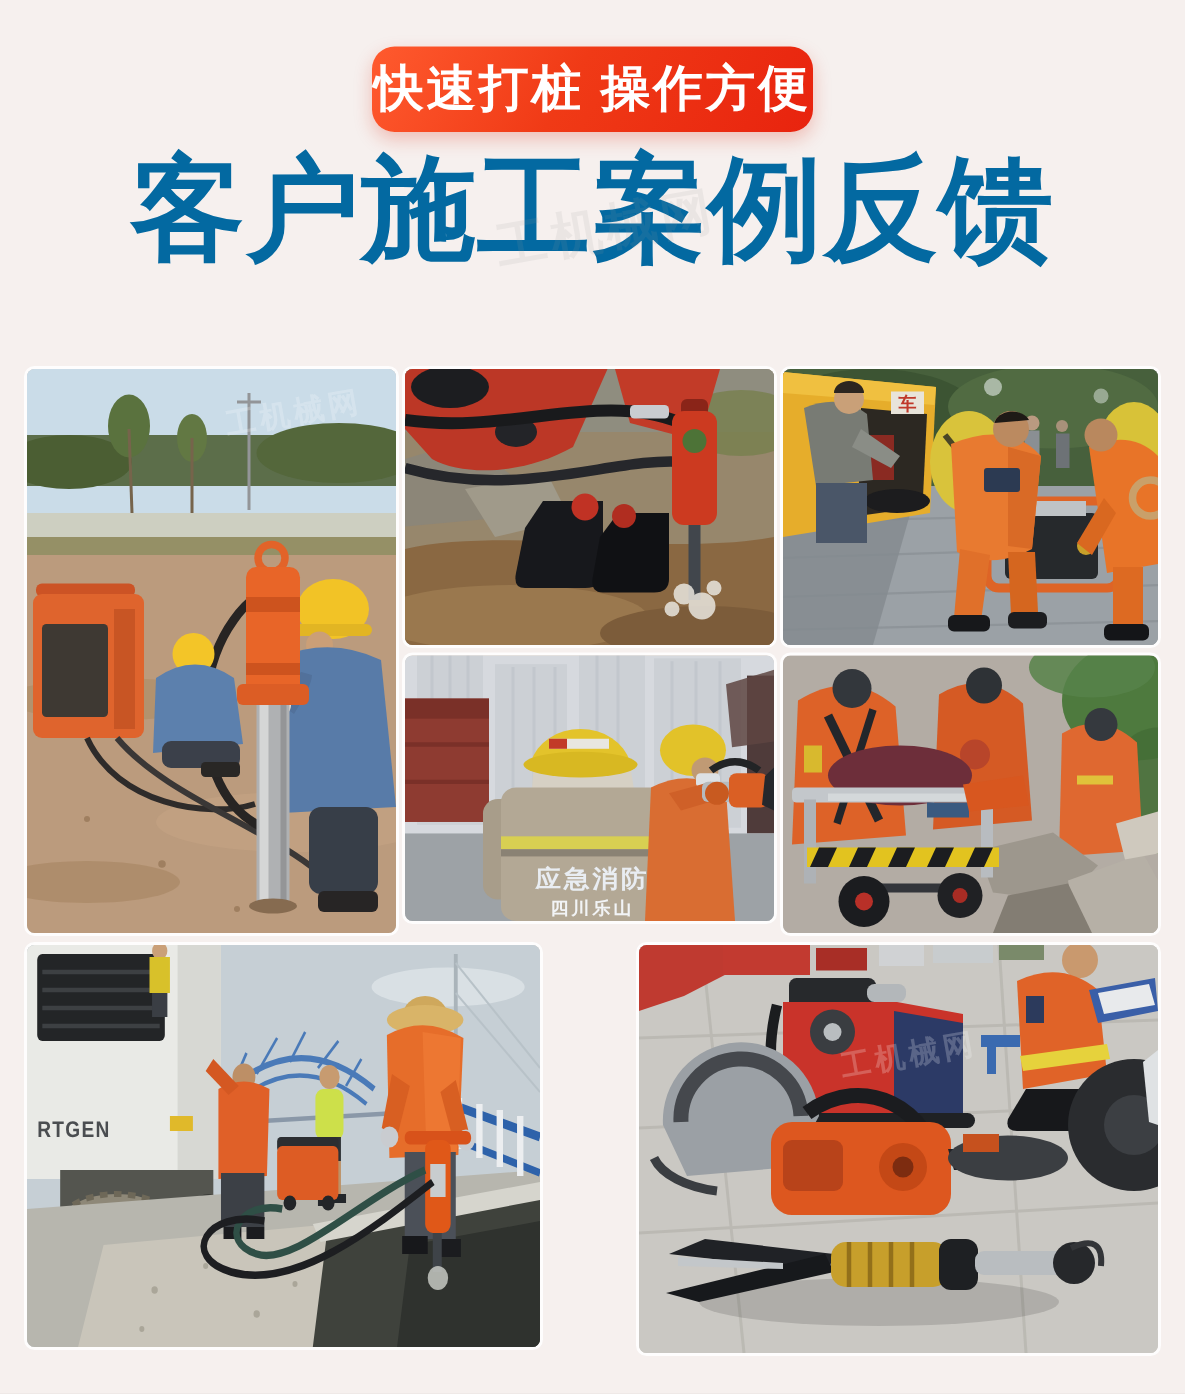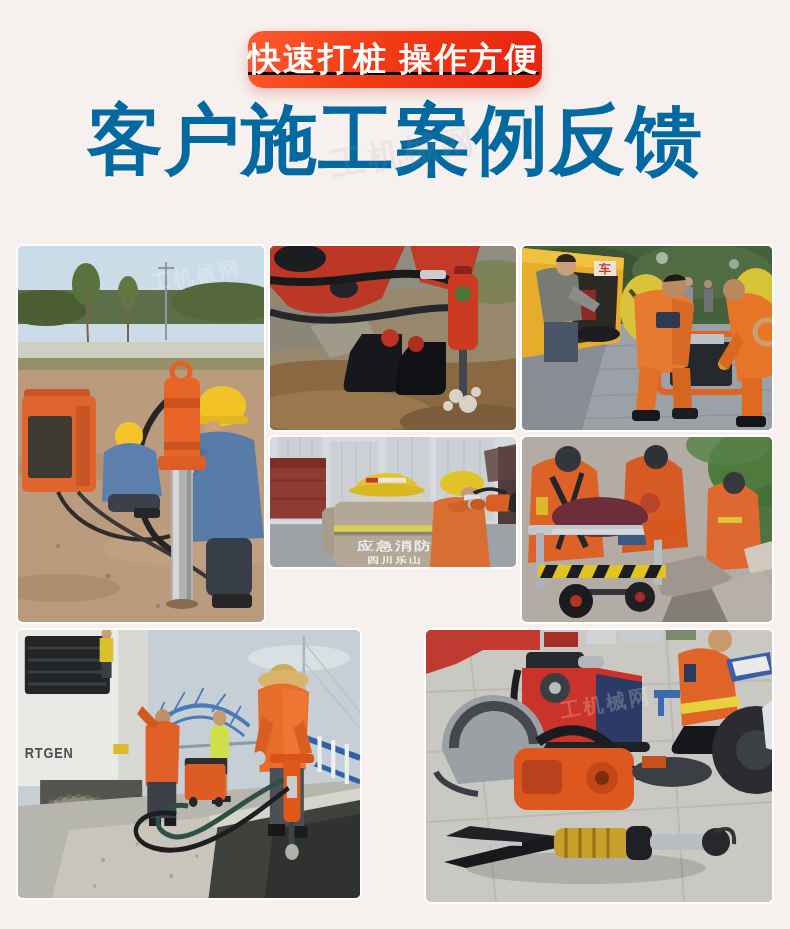--- a/index.html
+++ b/index.html
@@ -1,34 +1,34 @@
 <!DOCTYPE html>
 <html><head>
 <meta charset="utf-8">
 <style>
   html,body{margin:0;padding:0;background:#e9e3e1;}
   .page{position:relative;width:790px;height:929px;background:#f6f0ee;overflow:hidden;
         font-family:"Liberation Sans","DejaVu Sans",sans-serif;margin:0 auto;}
   .banner{position:absolute;left:50%;transform:translateX(-50%);top:31px;width:294px;height:57px;
           background:linear-gradient(120deg,#ff5a2e 0%,#f03a16 45%,#e8230e 100%);
-          border-radius:15px;display:flex;align-items:center;justify-content:flex-start;
-          box-shadow:0 5px 12px rgba(220,40,15,.25);text-decoration:underline;}
+          border-radius:15px;display:flex;align-items:center;justify-content:center;
+          box-shadow:0 5px 12px rgba(220,40,15,.25);}
   .banner span{color:#fff;font-size:33px;font-weight:bold;letter-spacing:2px;white-space:nowrap;}
   .title{position:absolute;top:92px;left:0;width:100%;text-align:center;margin:0;
          font-size:76px;line-height:1.25;font-weight:900;color:#0369a1;letter-spacing:1px;}
   .subtitle{position:absolute;top:197px;left:0;width:100%;text-align:center;
             font-size:17px;font-weight:bold;color:#3a3a3a;letter-spacing:.4px;}
   .gallery{position:absolute;left:0;top:0;width:790px;height:929px;}
   figure.ph{position:absolute;margin:0;border-radius:5px;overflow:hidden;background:#cfc9c4;
             box-shadow:0 0 0 2px rgba(255,255,255,.85);}
   figure.ph svg{display:block;width:100%;height:100%;}
   .p1{left:18px;top:246px;width:246px;height:376px;}
   .p2{left:270px;top:246px;width:246px;height:184px;}
   .p3{left:522px;top:246px;width:250px;height:184px;}
-  .p4{left:270px;top:437px;width:246px;height:130px;}
+  .p4{left:270px;top:437px;width:246px;height:177px;}
   .p5{left:522px;top:437px;width:250px;height:185px;}
   .p6{left:18px;top:630px;width:342px;height:268px;}
   .p7{left:426px;top:630px;width:346px;height:272px;}
   .wm{position:absolute;color:#ffffff;opacity:.22;font-size:20px;font-weight:bold;
       letter-spacing:3px;transform:rotate(-10deg);pointer-events:none;white-space:nowrap;}
   .wm.dark{color:#9a9a9a;opacity:.12;}
   text{font-family:"Liberation Sans","DejaVu Sans",sans-serif;}
 </style>
 </head>
 <body>

